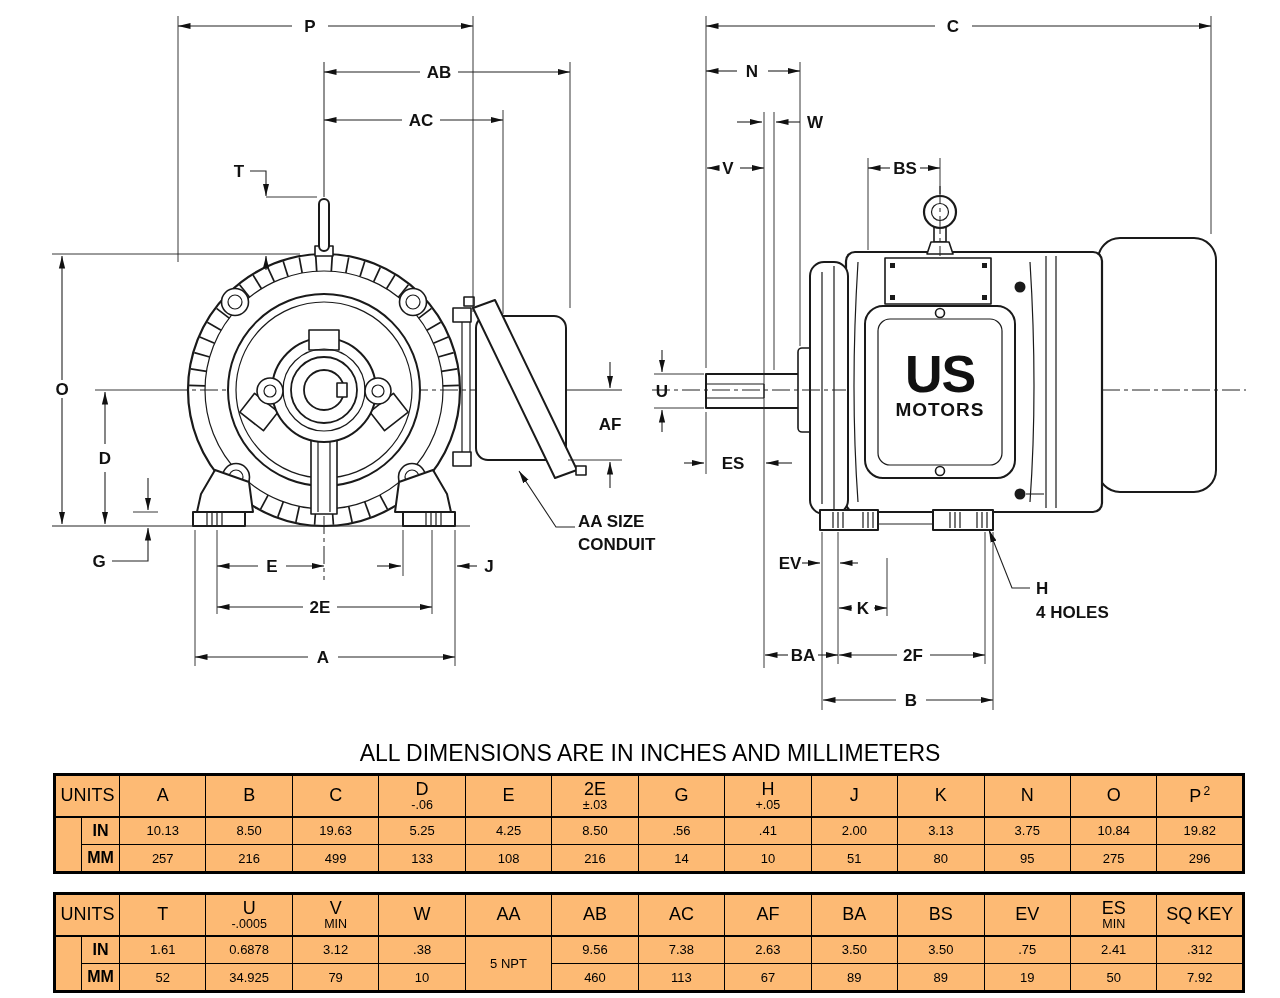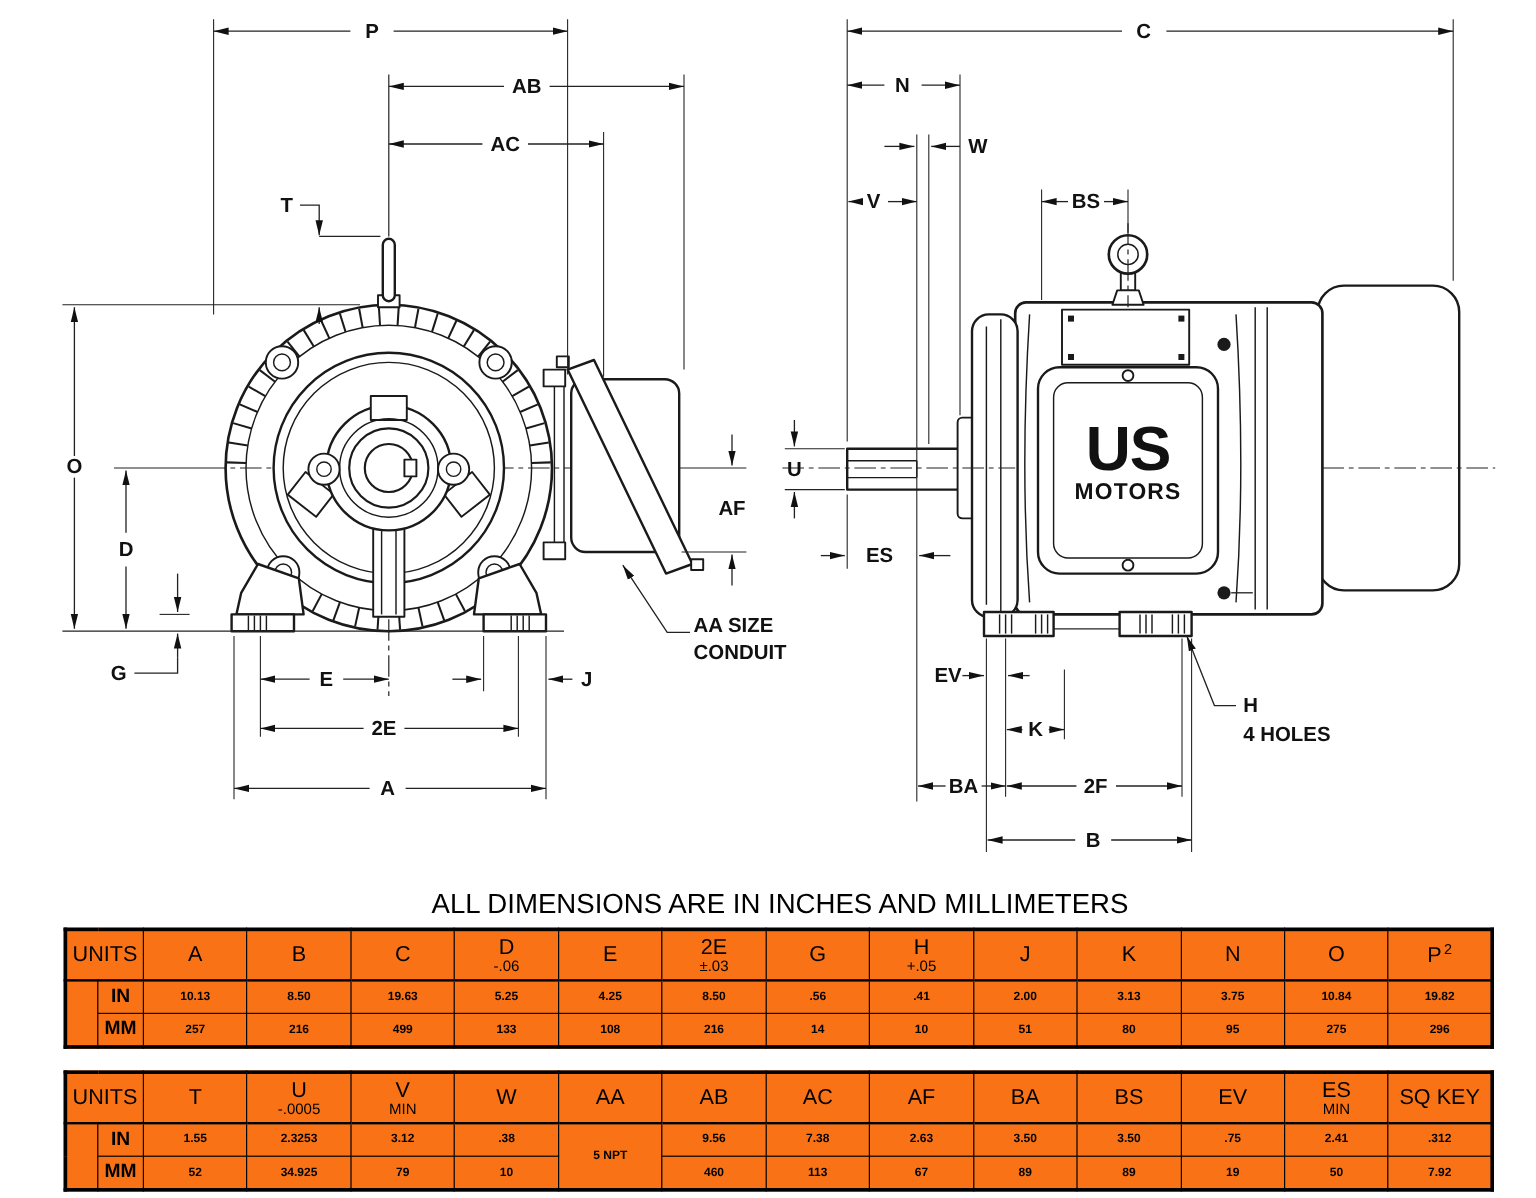--- a/index.html
+++ b/index.html
@@ -20,31 +20,31 @@
   .logo-us{font:800 52px "Liberation Sans",sans-serif;fill:#111;text-anchor:middle;letter-spacing:-1px;}
   .logo-motors{font:800 19px "Liberation Sans",sans-serif;fill:#111;text-anchor:middle;letter-spacing:1px;}
   
   #title{position:absolute;left:10px;top:740px;width:1280px;text-align:center;
          font:400 23px "Liberation Sans",sans-serif;color:#000;}
   
   .tbl-wrap{position:absolute;left:53px;width:1192px;}
   #table1-container{top:773px;}
   #table2-container{top:892px;}
   .dim-table{border-collapse:collapse;table-layout:fixed;width:1192px;border:3px solid #000;
-             font-family:"Liberation Sans",sans-serif;color:#000;background:#f97316;}
+             font-family:"Liberation Sans",sans-serif;color:#000;background:#fdba74;}
   .dim-table td{border:1.6px solid #000;text-align:center;vertical-align:middle;padding:0;overflow:hidden;}
   .dim-table tr{height:28px;}
   .dim-table tr:first-child{height:42px;}
   .dim-table tr:first-child td{border-bottom:2.4px solid #000;}
   .units{font-size:18px;}
   .colhead .hl{font-size:18px;line-height:1.05;}
   .colhead .hl sup{font-size:12px;vertical-align:super;margin-left:2px;}
   .colhead .hs{font-size:12.5px;line-height:1.05;}
   .rowlabel{font-weight:bold;font-size:16px;}
-  .val{font-weight:bold;font-size:10px;}
+  .val{font-weight:normal;font-size:13px;}
 </style>
 </head>
 <body>
 
 <div id="page">
 
   <svg id="drawing" width="1280" height="735" viewBox="0 0 1280 735">
     <defs>
       <marker id="ah" markerWidth="13" markerHeight="8" refX="12.5" refY="4" orient="auto" markerUnits="userSpaceOnUse">
         <path d="M12.5,4 L0,0.9 L0,7.1 z" fill="#111"></path>
@@ -546,22 +546,22 @@
               <div class="hl">ES</div>
               <div class="hs">MIN</div>
             </td>
             <td class="colhead">
               <div class="hl">SQ KEY</div>
             </td>
           </tr>
           <tr>
             <td rowspan="2" class="spacer"></td>
             <td class="rowlabel">IN</td>
-            <td class="val">1.55</td>
-            <td class="val">2.3253</td>
+            <td class="val">1.61</td>
+            <td class="val">0.6878</td>
             <td class="val">3.12</td>
             <td class="val">.38</td>
             <td rowspan="2" class="val">5 NPT</td>
             <td class="val">9.56</td>
             <td class="val">7.38</td>
             <td class="val">2.63</td>
             <td class="val">3.50</td>
             <td class="val">3.50</td>
             <td class="val">.75</td>
             <td class="val">2.41</td>

